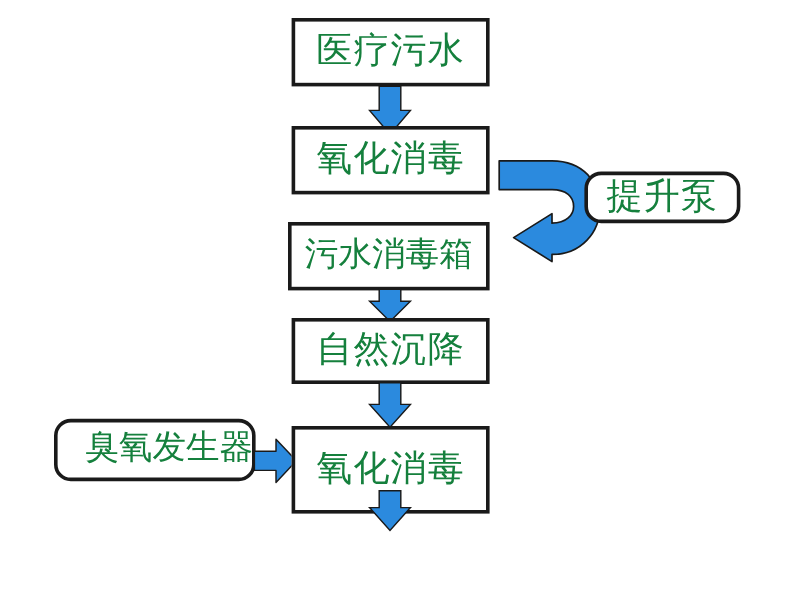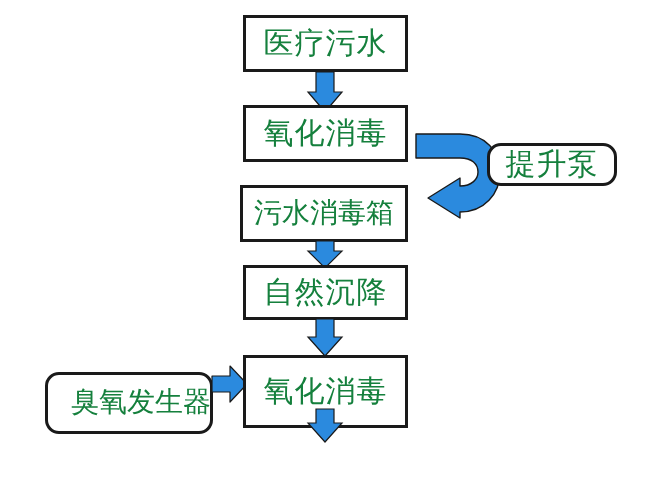--- a/index.html
+++ b/index.html
@@ -105,21 +105,21 @@
   <div class="node" style="left:243px; top:265px; width:165px; height:55px;">
     <span class="label">自然沉降</span>
   </div>
 
   <div class="arrow" style="left:307px; top:319px;">
     <svg width="36" height="38" viewBox="0 0 36 38">
       <path d="M9 0 L27 0 L27 18 L35 18 L18 37 L1 18 L9 18 Z" fill="#2b8ade" stroke="#1a1a1a" stroke-width="1.2"></path>
     </svg>
   </div>
 
-  <div class="node rounded wide-text" style="left:45px; top:372px; width:168px; height:62px;padding-left:24px;">
+  <div class="node rounded wide-text" style="left:45px; top:349px; width:168px; height:52px;padding-left:24px;">
     <span class="label">臭氧发生器</span>
   </div>
 
   <div class="arrow" style="left:212px; top:364px;">
     <svg width="36" height="40" viewBox="0 0 36 40">
       <path d="M0 12 L18 12 L18 2 L35 20 L18 38 L18 28 L0 28 Z" fill="#2b8ade" stroke="#1a1a1a" stroke-width="1.2" stroke-linejoin="round"></path>
     </svg>
   </div>
 
   <div class="node" style="left:243px; top:355px; width:165px; height:73px;">

